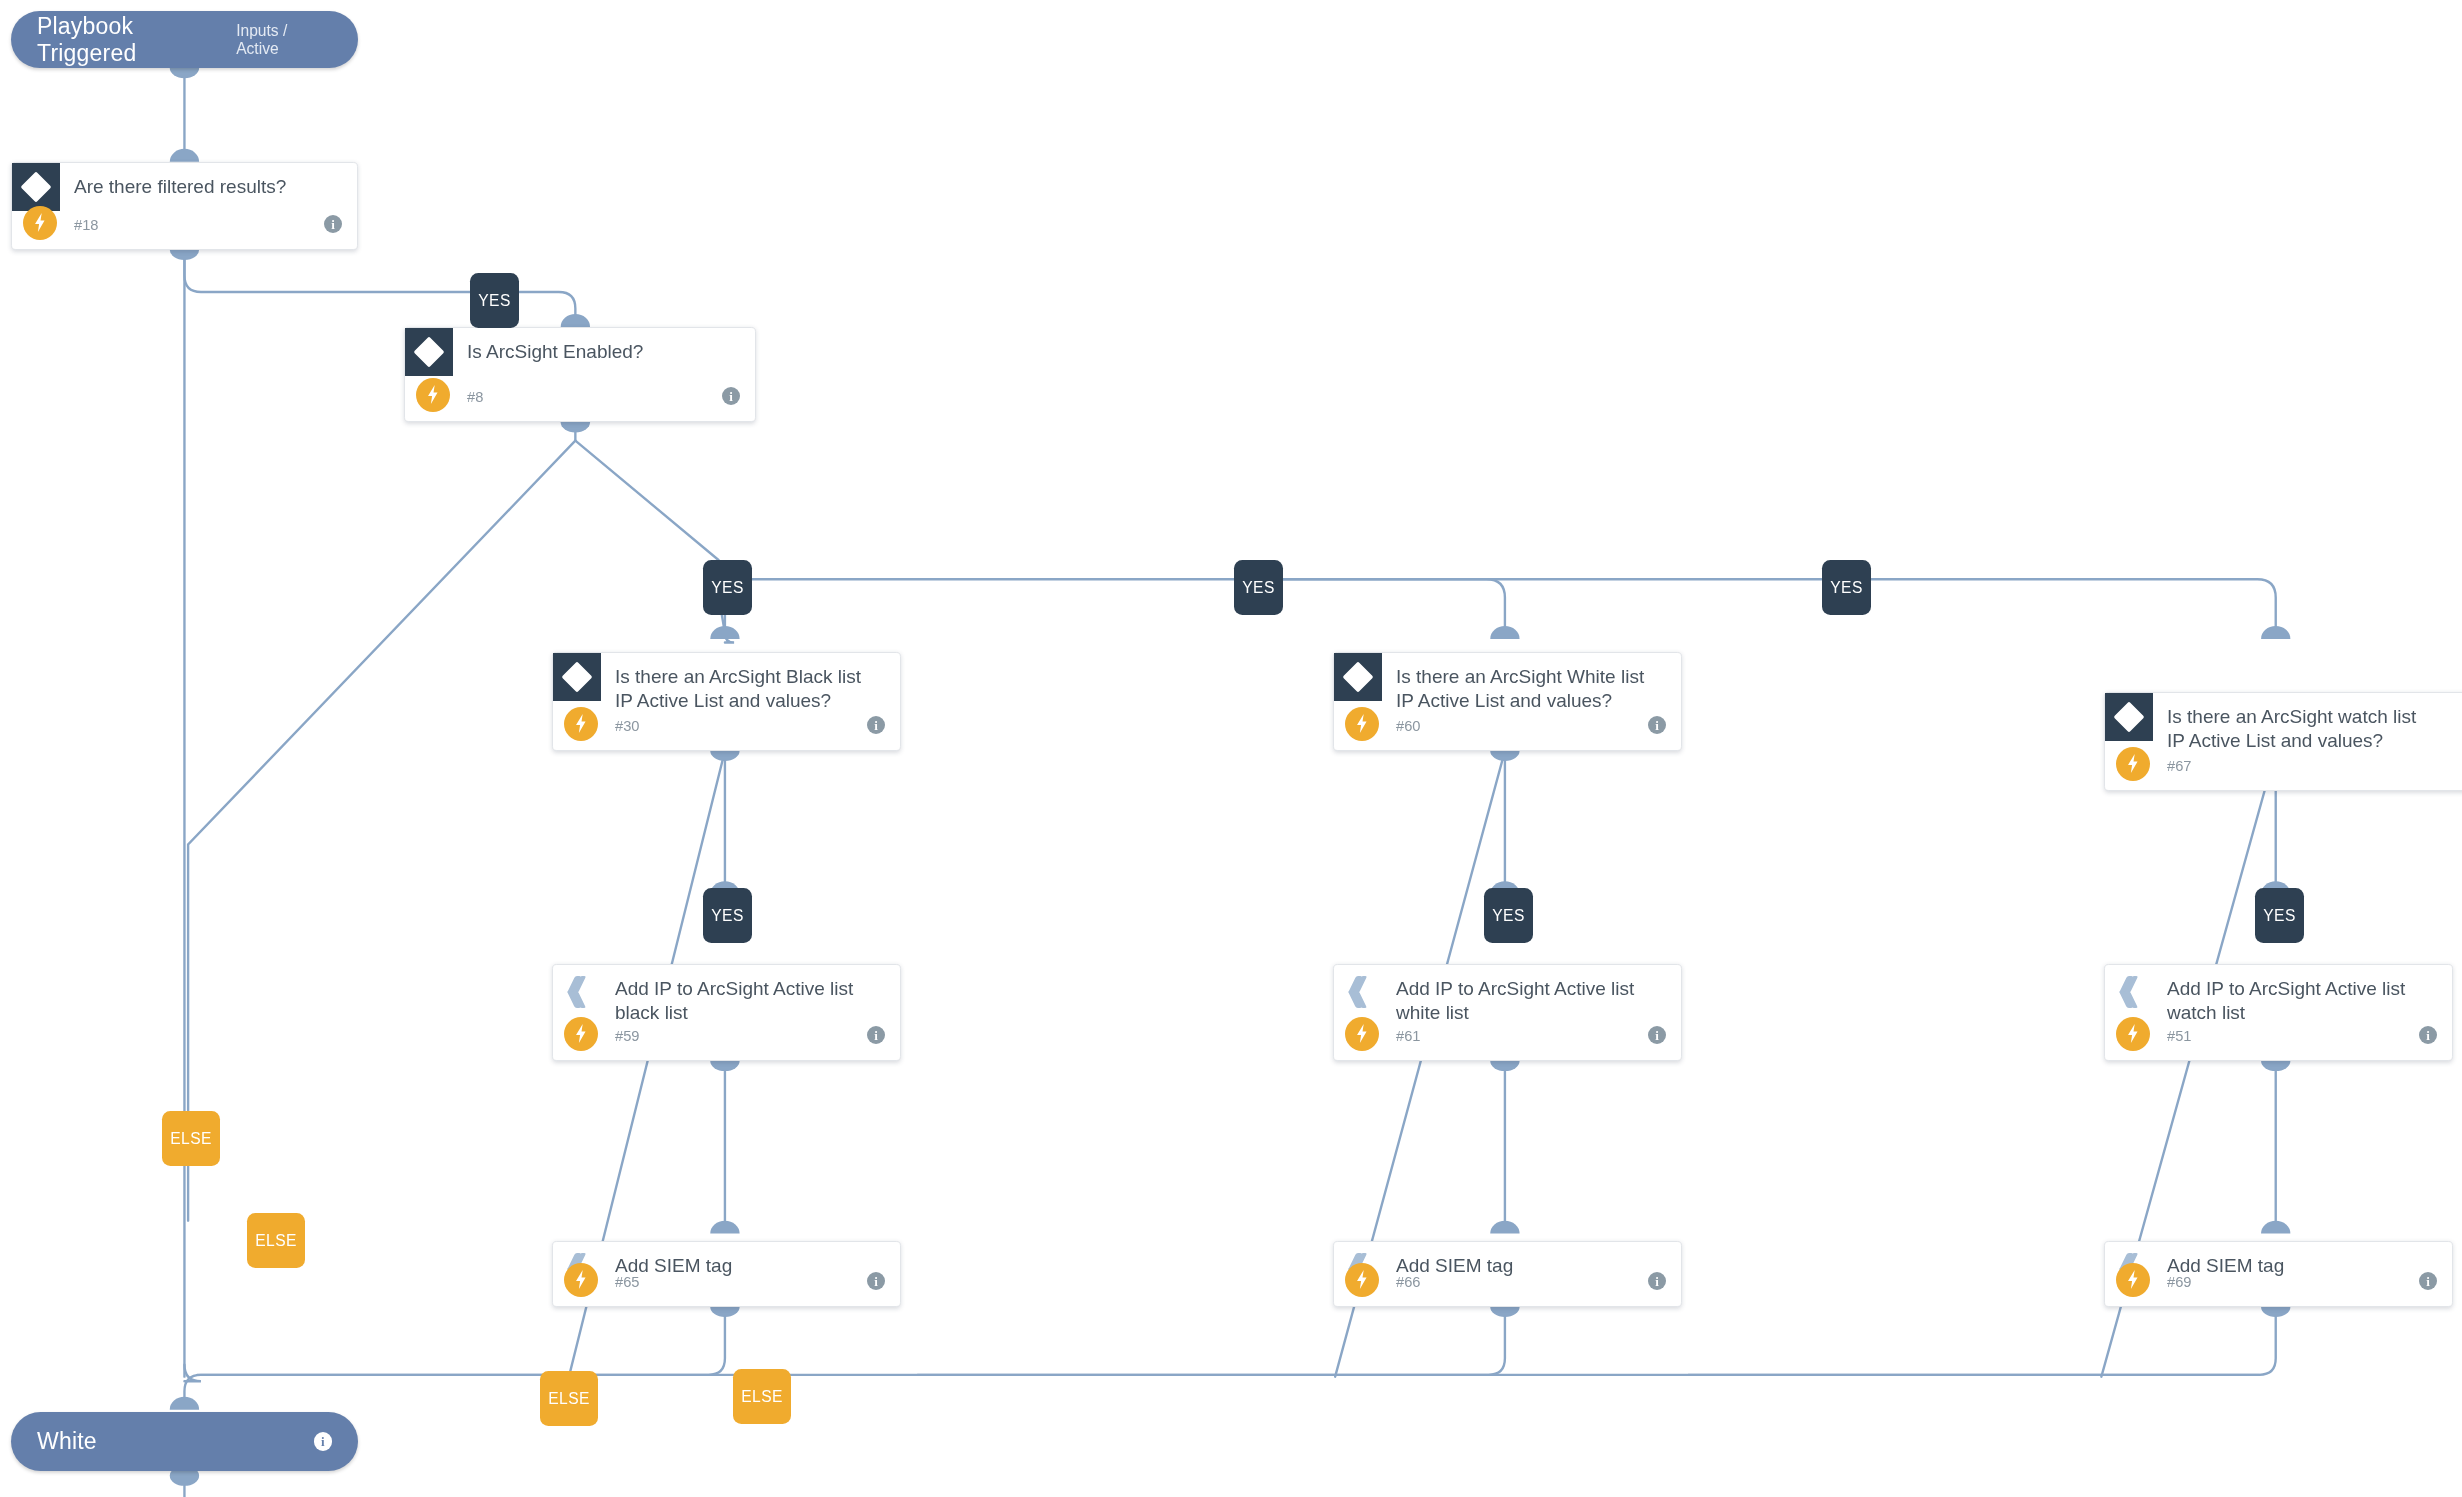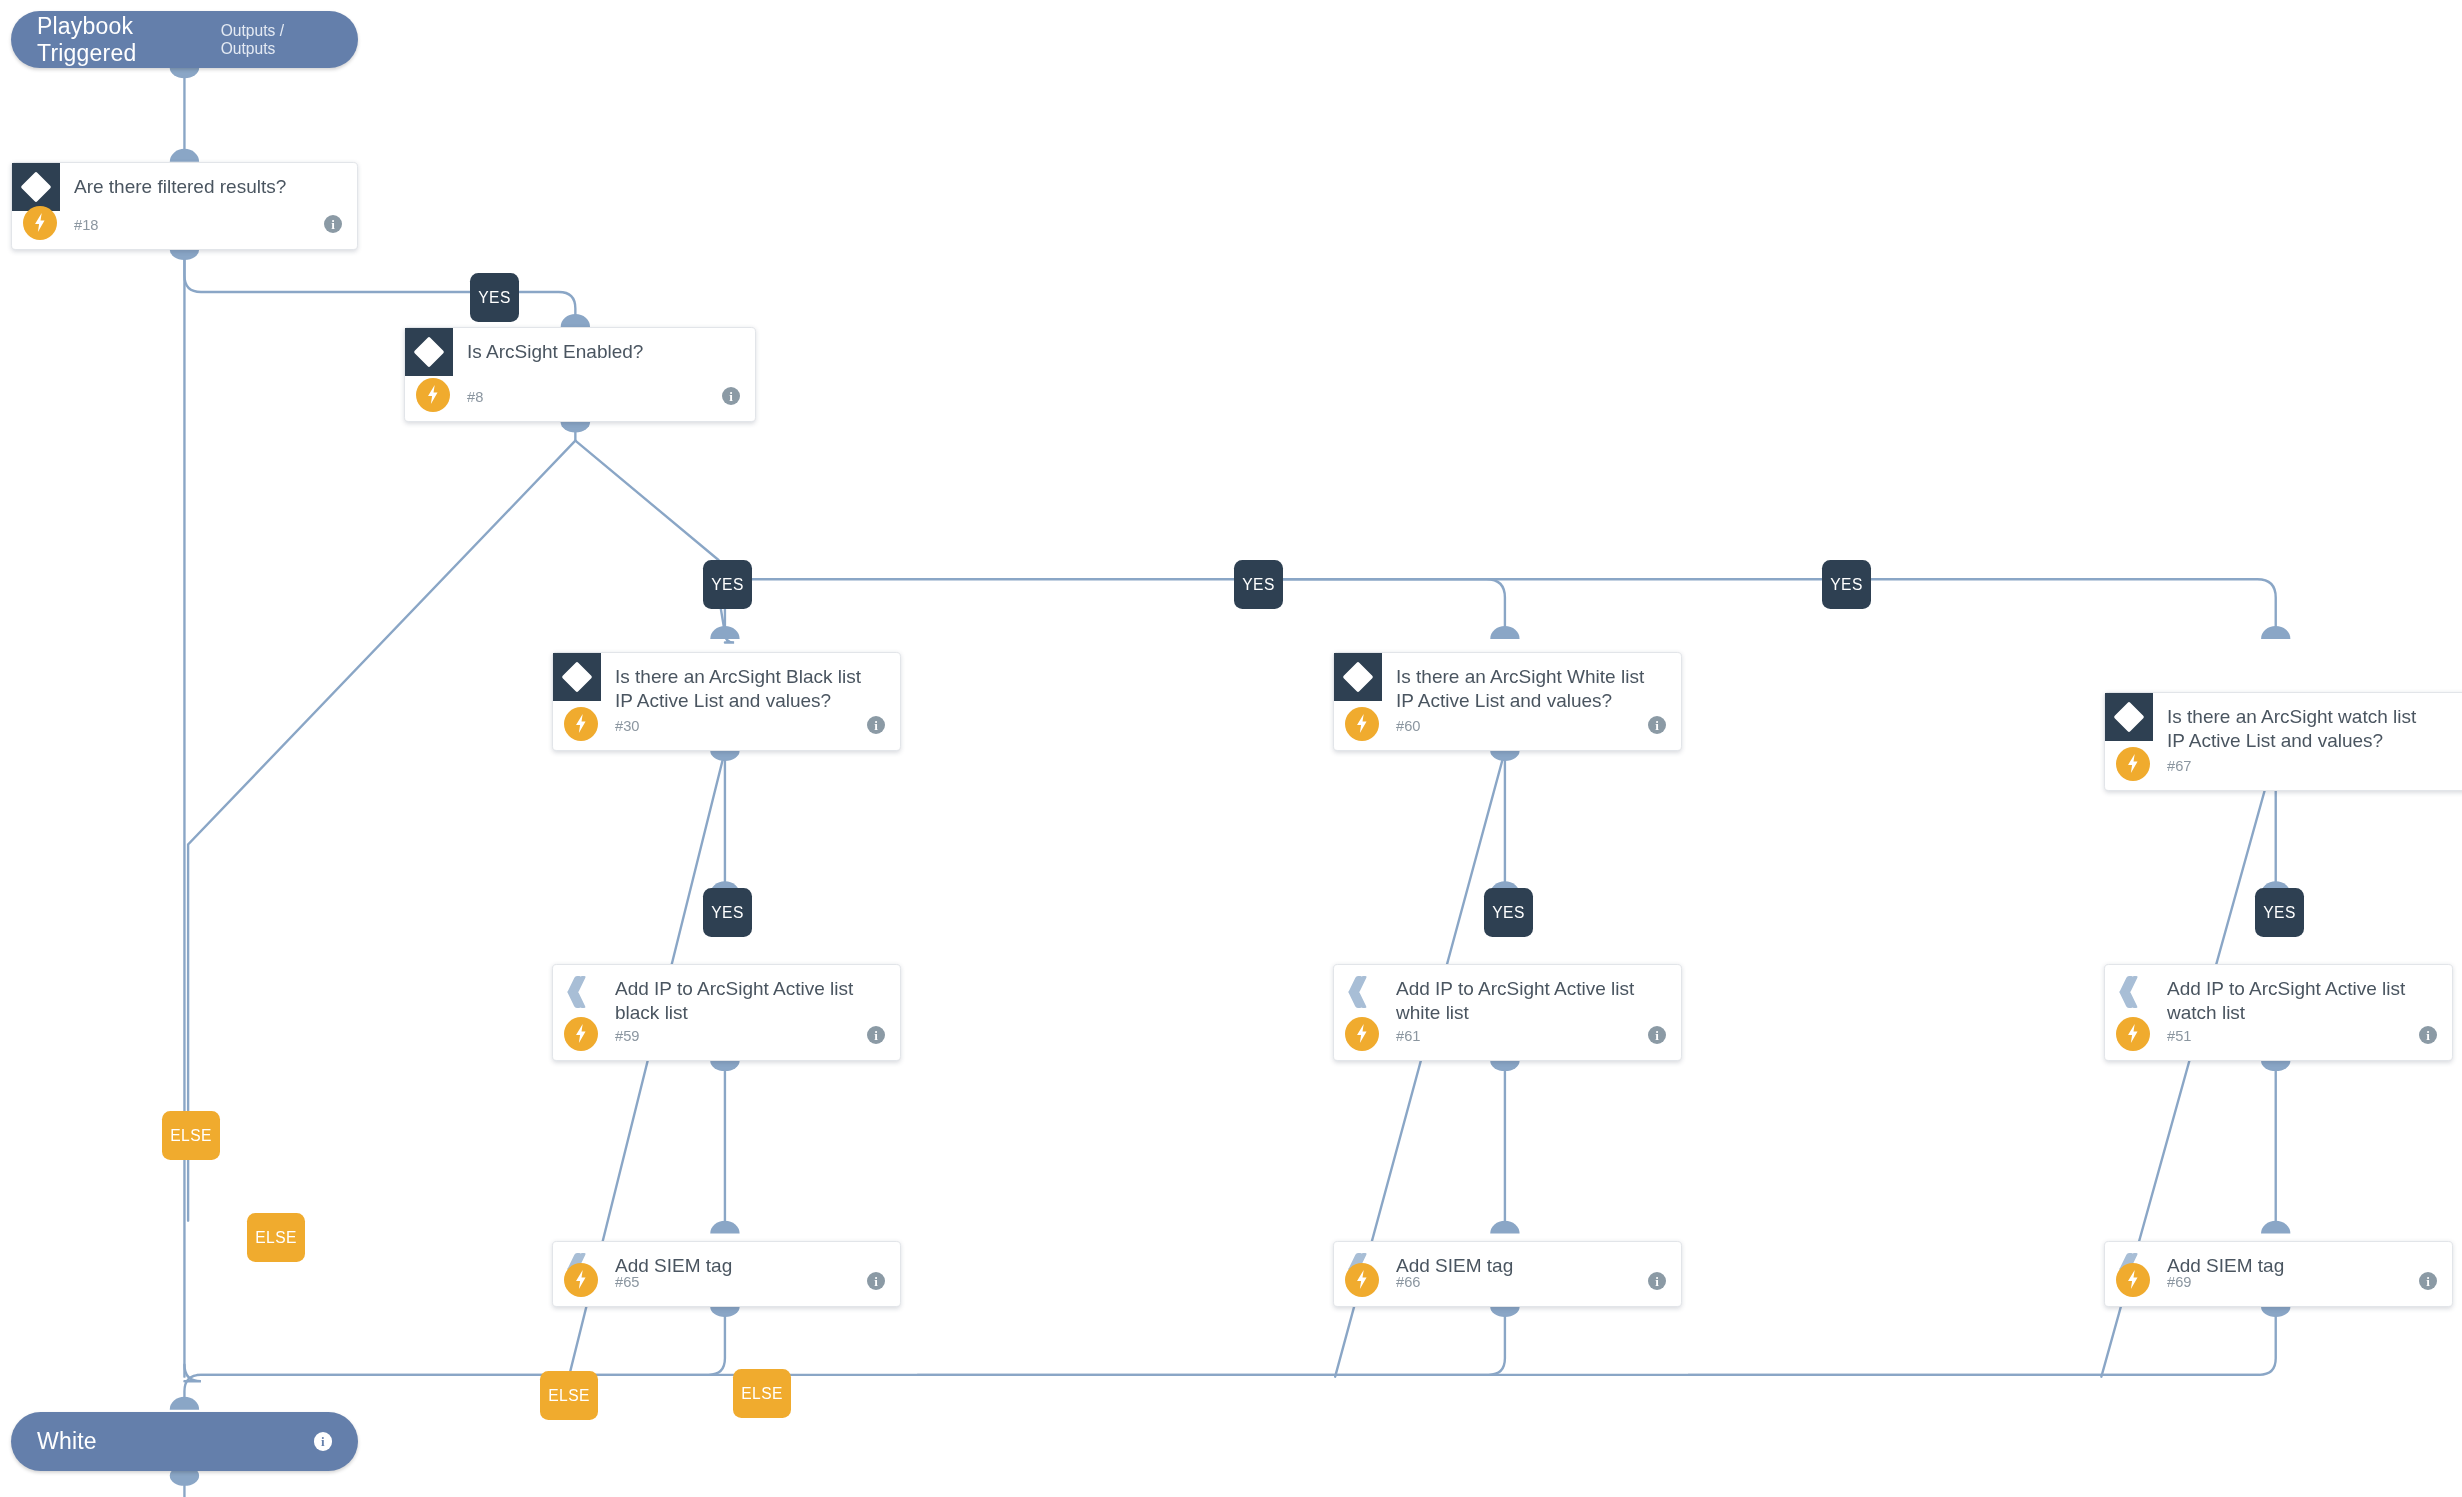--- a/index.html
+++ b/index.html
@@ -170,21 +170,21 @@
   .blabel {
     position: absolute;
     border-radius: 8.3px;
     display: flex;
     align-items: center;
     justify-content: center;
     color: #ffffff;
     font-size: 15.6px;
     letter-spacing: 0.4px;
     z-index: 6;
-    height: 49px;
+    height: 55px;
     min-width: 42px;
     padding: 0 8.3px;
   }
   .blabel.yes { background: #2e4052; }
   .blabel.els { background: #f0ab2e; }
 </style>
 </head>
 <body>
 
 <div id="canvas">
@@ -266,21 +266,21 @@
       <ellipse cx="2480" cy="1156" rx="16" ry="11"></ellipse>
       <path d="M2464,1344 a16,14 0 0 1 32,0 z"></path>
       <ellipse cx="2480" cy="1424" rx="16" ry="11"></ellipse>
       <path d="M185,1536 a16,14 0 0 1 32,0 z"></path>
       <ellipse cx="201" cy="1608" rx="16" ry="11"></ellipse>
     </g>
   </svg>
 
   <div class="pill" style="left:11px; top:11px; width:347px; height:57px;">
     <span class="pill-title">Playbook Triggered</span>
-    <span class="pill-right">Outputs / Outputs</span>
+    <span class="pill-right">Inputs / Active</span>
   </div>
 
   <div class="card" style="left:11px; top:162px; width:347px; height:88px;">
     <div class="card-badge">
       <div class="diamond-glyph"></div>
     </div>
     <div class="card-title">Are there filtered results?</div>
     <div class="bolt">
       <svg viewBox="0 0 10 16">
           <path d="M6.6 0 L1 9.2 H4.4 L3.4 16 L9 6.4 H5.6 Z" fill="#ffffff"></path>

